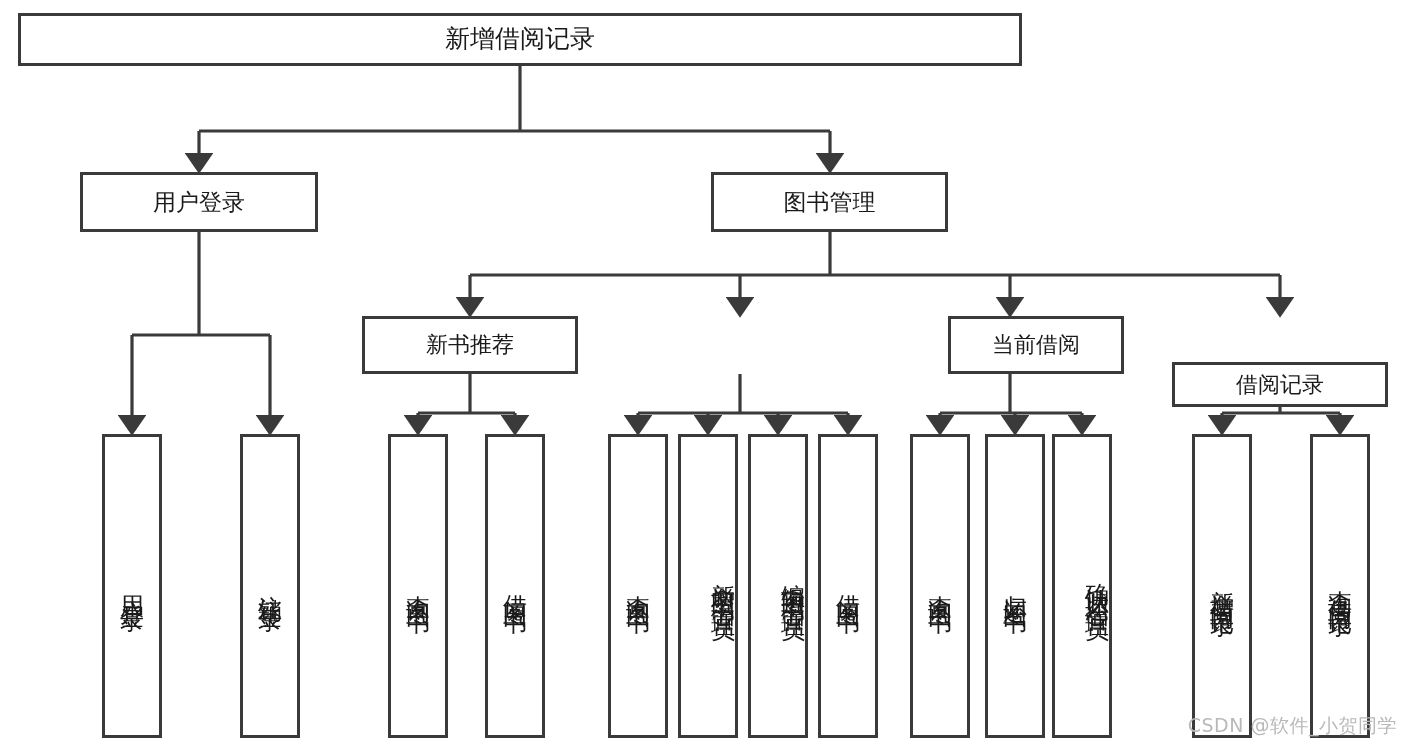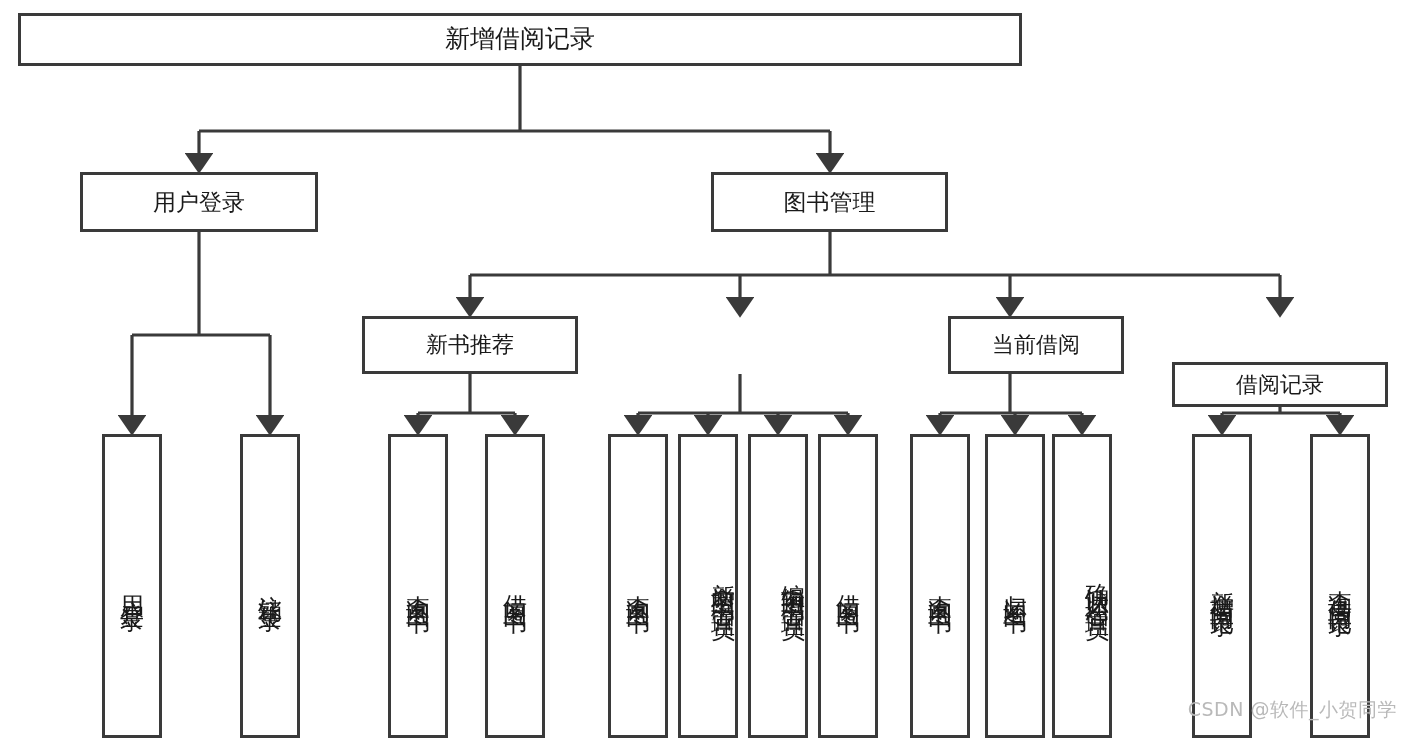--- a/index.html
+++ b/index.html
@@ -55,21 +55,21 @@
     position: absolute;
     left: 0;
     top: 0;
     width: 1405px;
     height: 747px;
     pointer-events: none;
   }
   .watermark {
     position: absolute;
     right: 8px;
-    bottom: 24px;
+    bottom: 8px;
     font-size: 19px;
     color: #b9b9b9;
     letter-spacing: 0.5px;
     white-space: nowrap;
     margin-left: 48px;
   }
 </style>
 </head>
 <body>
 

